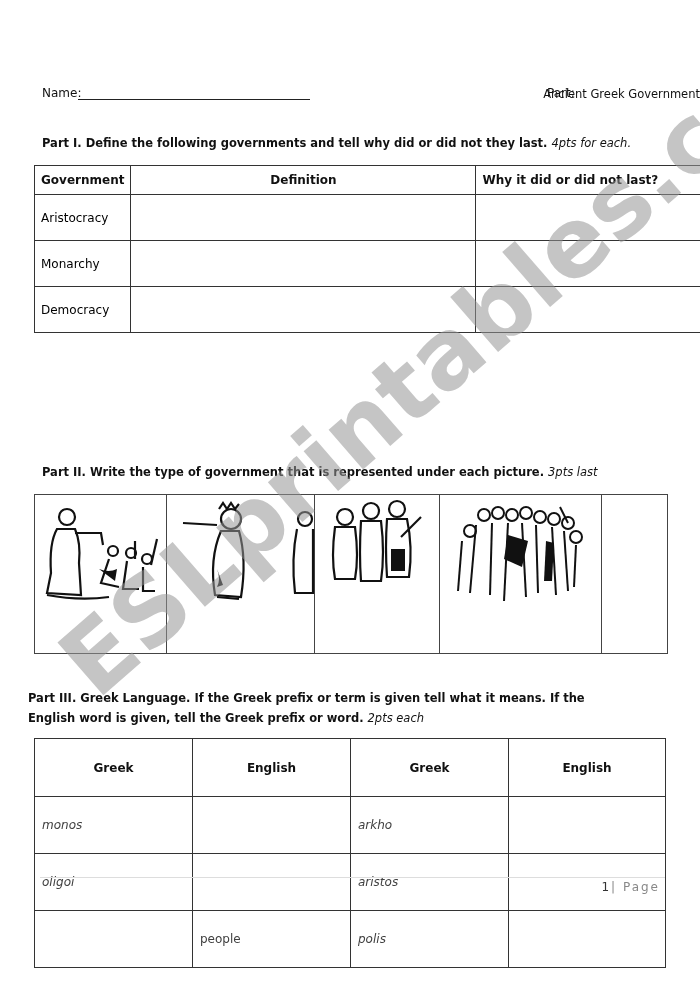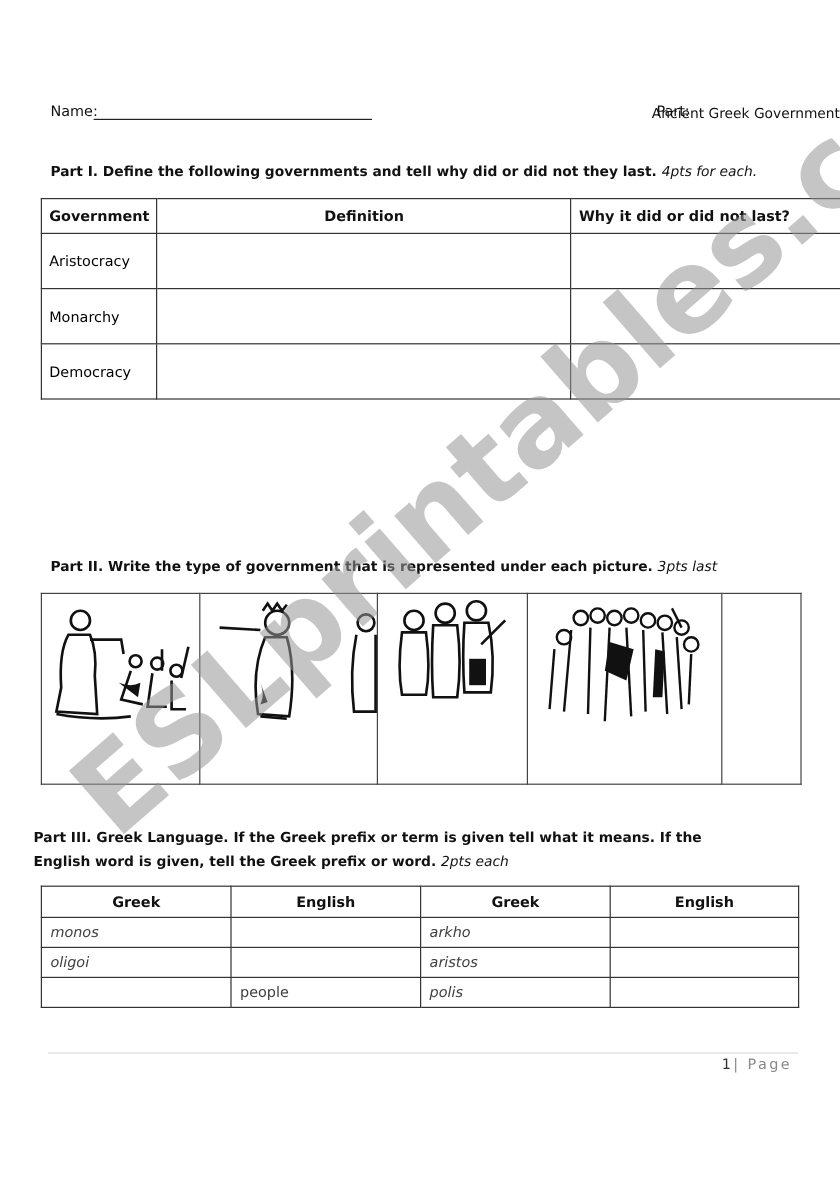--- a/index.html
+++ b/index.html
@@ -18,21 +18,21 @@
   table { border-collapse:collapse; position:absolute; }
   .t1 { left:34px; top:165px; width:680px; }
   .t1 td, .t1 th { border:1px solid #333; font-size:12px; text-align:left; padding:0 6px; }
   .t1 th { height:28px; font-weight:bold; }
   .t1 th.c { text-align:center; }
   .t1 td { height:45px; color:#000000; }
   .t2 { left:34px; top:494px; width:634px; height:160px; }
   .t2 td { border:1px solid #444; padding:0; position:relative; vertical-align:top; }
   .pic { position:absolute; }
   .t3 { left:34px; top:738px; width:632px; }
-  .t3 th, .t3 td { border:1px solid #333; font-size:12px; height:24px; padding:0 7px;margin-left:33px; }
+  .t3 th, .t3 td { border:1px solid #333; font-size:12px; height:24px; padding:16px 7px;margin-left:33px; }
   .t3 th { font-weight:bold; text-align:center; height:25px; }
   .t3 th + th, .t3 td + td { border-left:1px dotted #555; }
   .t3 td { text-align:left; color:#404040; }
   .t3 td.g { font-style:italic; }
   .footer-line { left:40px; top:877px; width:625px; border-top:1px solid #ddd; height:0; }
   .footer { right:40px; top:880px; font-size:12px; color:#888; letter-spacing:2px; }
   .footer b { color:#333; font-weight:normal; }
   .watermark { left:40px; top:410px; font-size:96px; font-weight:bold; color:rgba(150,150,150,0.55);
                transform:rotate(-41deg); transform-origin:left center; white-space:nowrap;
                pointer-events:none; width:900px; left:75px; top:620px; }

